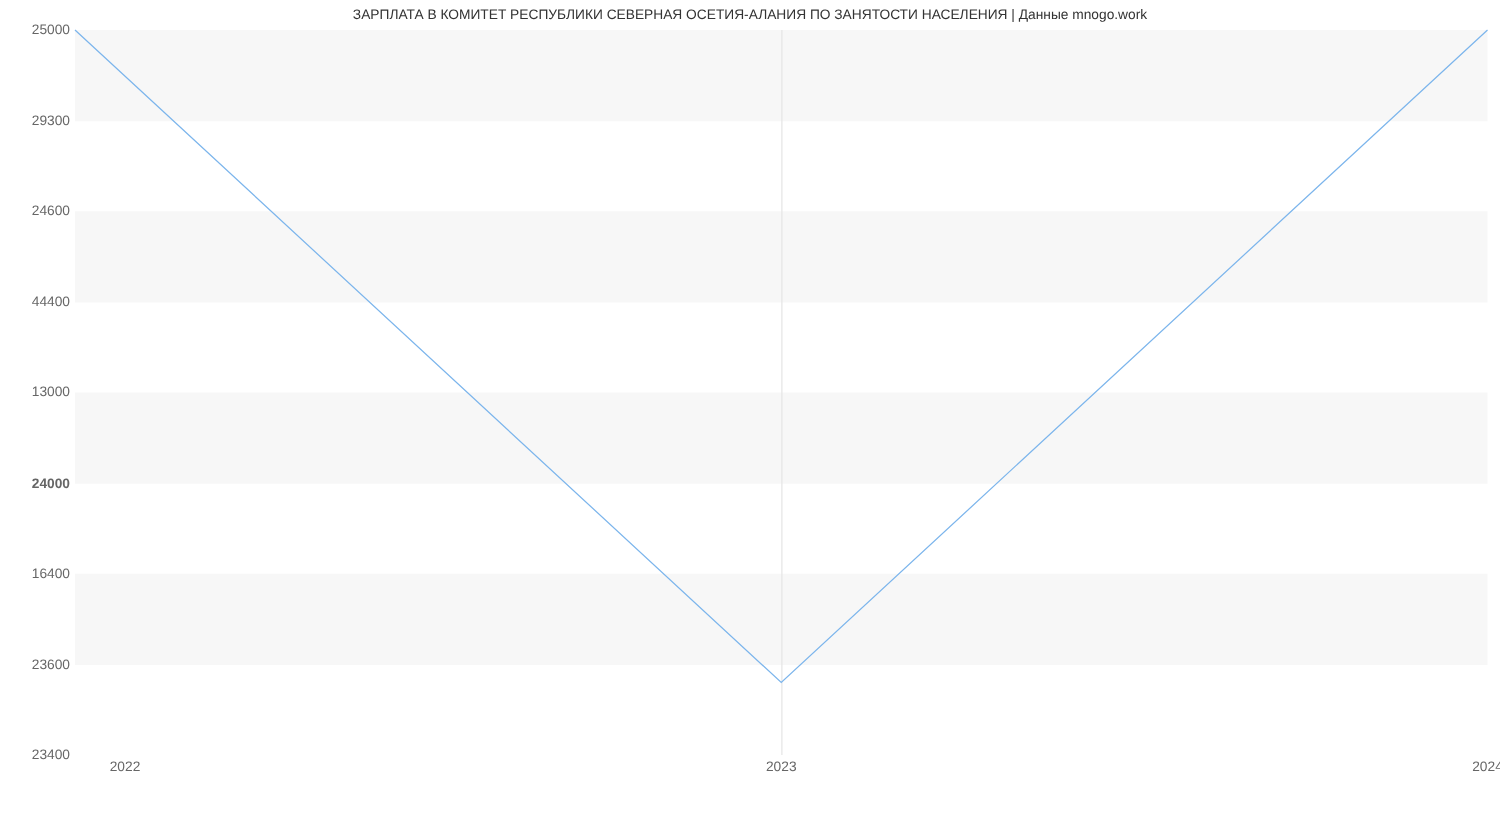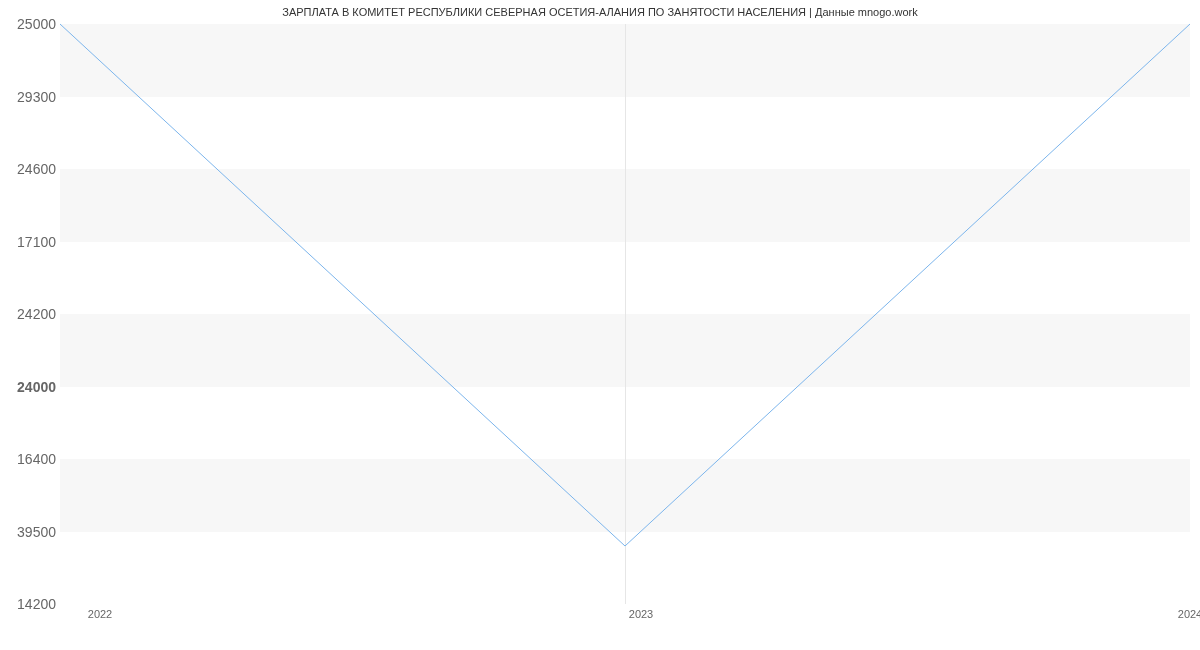--- a/index.html
+++ b/index.html
@@ -3,21 +3,21 @@
 <meta charset="utf-8">
 <style>
   html,body{margin:0;padding:0;width:1200px;height:650px;background:#fff;
     font-family:"Lucida Grande","Lucida Sans Unicode",Arial,Helvetica,sans-serif;}
   .chart{position:relative;width:1200px;height:650px;}
   .title{position:absolute;left:0;right:0;top:6px;text-align:center;
     font-size:11px;color:#333;font-weight:400;}
   .plot{position:absolute;left:60px;top:24px;width:1130px;height:580px;}
   .band{position:absolute;left:0;right:0;background:#f7f7f7;}
   .ytick{position:absolute;right:1144px;transform:translateY(-50%);
-    font-size:14px;color:#666;text-align:right;width:50px;}
+    font-size:11px;color:#666;text-align:right;width:50px;}
   .xtick{position:absolute;top:608px;font-size:11px;color:#666;
     transform:translateX(-50%);}
   svg.lines{position:absolute;left:0;top:0;width:1130px;height:580px;overflow:visible;}
   .series{fill:none;stroke:#7cb5ec;stroke-width:1;}
   .vline{position:absolute;top:0;bottom:0;width:0;border-left:1px solid #e6e6e6;}
 </style>
 </head>
 <body>
 
 <div class="chart">
@@ -30,28 +30,28 @@
         <div class="band" style="top: 0px; height: 72.5px;"></div>
       </div>
     <div id="vlines">
         <div class="vline" style="left: 565px;"></div>
       </div>
     <svg class="lines" viewBox="0 0 1130 580" preserveAspectRatio="none">
       <polyline id="series" class="series" points="0,0 565,522 1130,0"></polyline>
     </svg>
   </div>
   <div id="yticks">
-      <div class="ytick" style="top: 604px;">14200</div>
-      <div class="ytick" style="top: 531.5px;">39500</div>
+      <div class="ytick" style="top: 604px;">23400</div>
+      <div class="ytick" style="top: 531.5px;">23600</div>
       <div class="ytick" style="top: 459px;">16400</div>
       <div class="ytick" style="top: 386.5px; font-weight: bold;">24000</div>
-      <div class="ytick" style="top: 314px;">24200</div>
-      <div class="ytick" style="top: 241.5px;">17100</div>
+      <div class="ytick" style="top: 314px;">13000</div>
+      <div class="ytick" style="top: 241.5px;">44400</div>
       <div class="ytick" style="top: 169px;">24600</div>
       <div class="ytick" style="top: 96.5px;">29300</div>
       <div class="ytick" style="top: 24px;">25000</div>
     </div>
   <div id="xticks">
       <div class="xtick" style="left: 60px; margin-left: 40px;">2022</div>
-      <div class="xtick" style="left: 625px; margin-left: 16px;">2023</div>
+      <div class="xtick" style="left: 625px;">2023</div>
       <div class="xtick" style="left: 1190px;">2024</div>
     </div>
 </div>
 
 </body></html>

